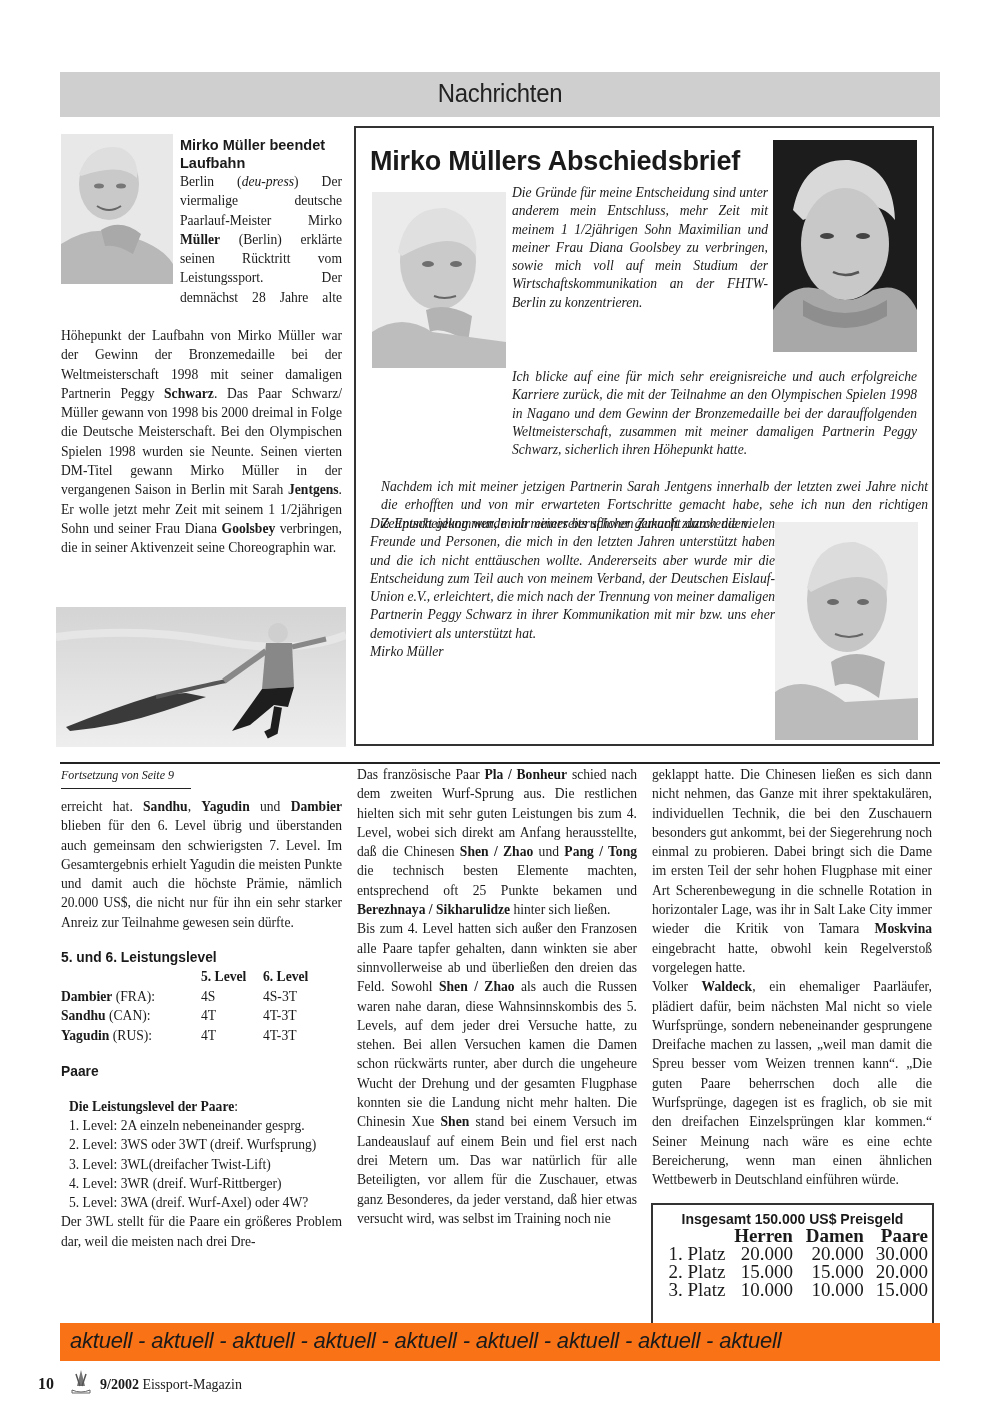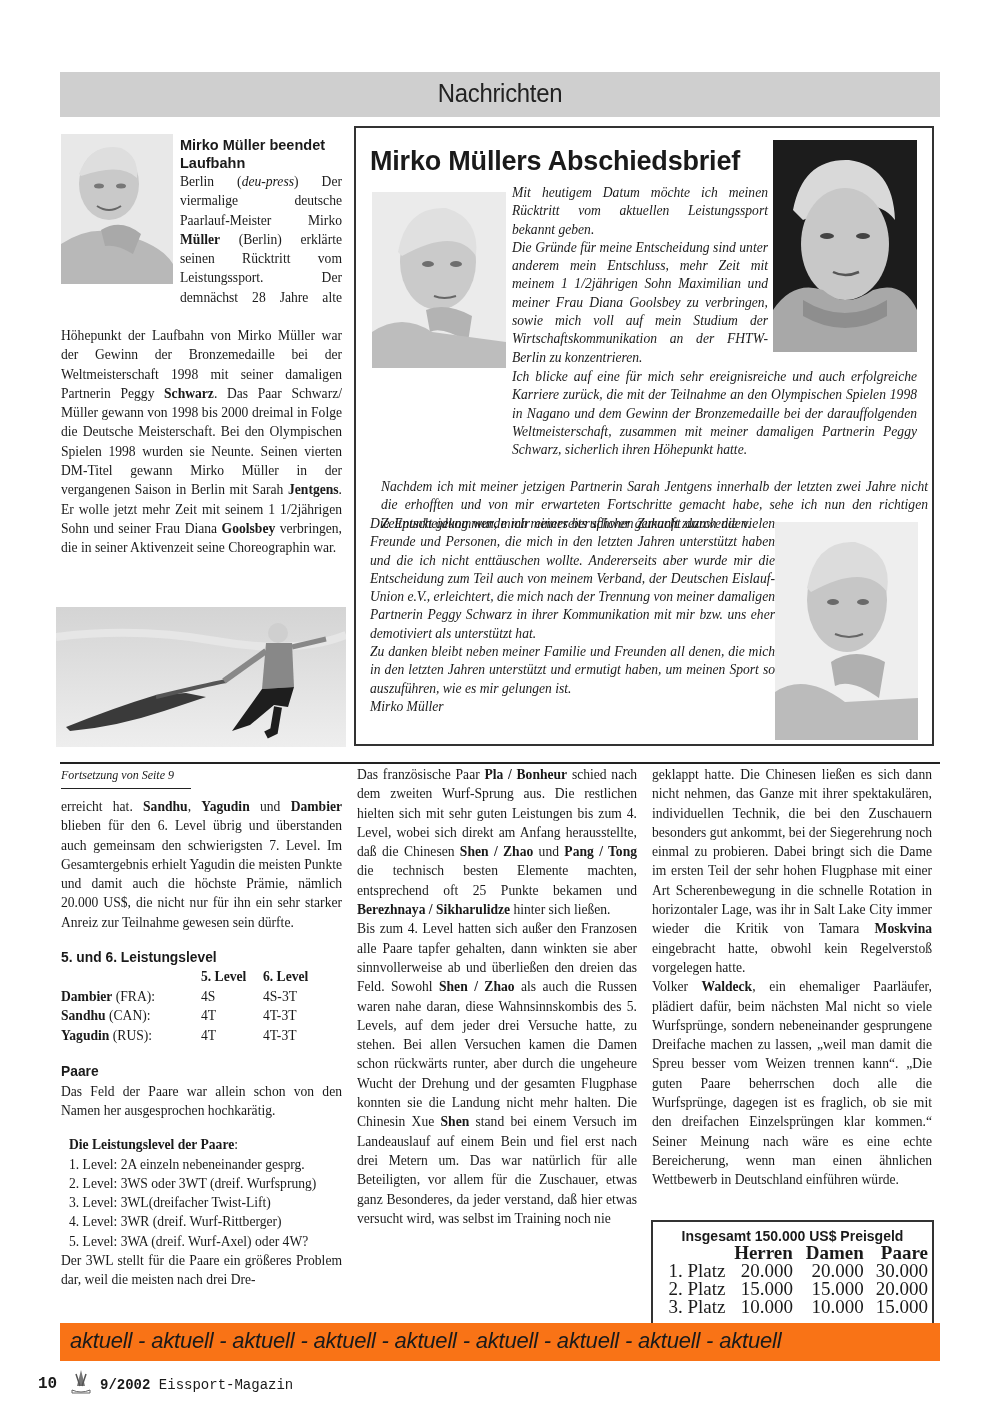--- a/index.html
+++ b/index.html
@@ -16,28 +16,28 @@
   .letter-box { left:354px; top:126px; width:580px; height:620px; border:2px solid #333; box-sizing:border-box; }
   .letter-title { font-family:"Liberation Sans", sans-serif; font-weight:bold; font-size:27px; left:14px; top:18px; letter-spacing:-0.2px; }
   .letter-text { font-style:italic; font-size:13.6px; line-height:18.3px; text-align:justify; }
   .letter-text p { margin:0; }
   .caption { font-style:italic; font-size:12px; }
   .rule { background:#222; height:2px; }
   .col { font-size:13.6px; line-height:19.3px; text-align:justify; }
   .col p { margin:0; }
   .section-h { font-family:"Liberation Sans", sans-serif; font-weight:bold; font-size:13.8px; }
   .lvl-table td { padding:0; font-size:13.6px; line-height:19.5px; }
-  .prize-box { left:651px; top:1203px; width:283px; height:140px; border:2px solid #333; box-sizing:border-box;margin-top:17px; }
+  .prize-box { left:651px; top:1203px; width:283px; height:140px; border:2px solid #333; box-sizing:border-box; }
   .prize-title { font-family:"Liberation Sans", sans-serif; font-weight:bold; font-size:14px; text-align:center; margin-top:6px; }
   .prize-table { margin-left:8px; border-collapse:collapse; }
   .prize-table td, .prize-table th { padding:0 4px 0 0; font-size:19px; line-height:18px; text-align:right; }
   .prize-table th { font-weight:bold; }
   .footer-band { left:60px; top:1323px; width:880px; height:38px; background:#f97316; }
   .footer-text { font-family:"Liberation Sans", sans-serif; font-style:italic; font-size:22px; left:10px; top:5px; white-space:nowrap; letter-spacing:-0.2px; }
-  .folio { font-family:Liberation Mono, monospace; font-size:14px; }
+  .folio { font-family:Liberation Serif, serif; font-size:14px; }
   b { font-weight:bold; }
 </style>
 </head>
 <body>
 
 <div class="abs header-band">
   <div class="abs header-title">Nachrichten</div>
 </div>
 
 <div class="abs photo" style="left:61px;top:134px;width:112px;height:150px;">
@@ -98,21 +98,20 @@
     <path d="M26 60 Q34 14 74 16 Q108 26 104 64 Q84 34 30 64Z" fill="#e0e0e0"></path>
     <ellipse cx="56" cy="72" rx="6" ry="3" fill="#6e6e6e"></ellipse>
     <ellipse cx="84" cy="72" rx="6" ry="3" fill="#6e6e6e"></ellipse>
     <path d="M62 104 Q72 108 84 104" stroke="#666" stroke-width="2" fill="none"></path>
     <path d="M54 118 Q74 110 100 124 L96 150 Q70 134 58 140Z" fill="#b3b3b3"></path>
     <path d="M0 176 L0 140 Q30 120 60 140 L134 150 L134 176Z" fill="#bdbdbd"></path>
   </svg>
 </div>
 
 <div class="abs letter-text" style="left:512px;top:184px;width:256px;">
-  <p>Mit heutigem Datum möchte ich meinen Rücktritt vom aktuellen Leistungssport bekannt geben.</p>
   <p>Die Gründe für meine Entscheidung sind unter anderem mein Entschluss, mehr Zeit mit meinem 1 1/2jährigen Sohn Maximilian und meiner Frau Diana Goolsbey zu verbringen, sowie mich voll auf mein Studium der Wirtschaftskommunikation an der FHTW-Berlin zu konzentrieren.</p>
 </div>
 
 <div class="abs photo" style="left:773px;top:140px;width:144px;height:212px;">
   <svg viewBox="0 0 144 212">
     <rect width="144" height="212" fill="#1c1c1c"></rect>
     <path d="M20 70 Q30 18 76 20 Q120 26 122 80 Q100 50 30 80Z" fill="#d9d9d9"></path>
     <ellipse cx="72" cy="104" rx="44" ry="56" fill="#c8c8c8"></ellipse>
     <ellipse cx="54" cy="96" rx="7" ry="3" fill="#444"></ellipse>
     <ellipse cx="90" cy="96" rx="7" ry="3" fill="#444"></ellipse>
@@ -125,21 +124,20 @@
 <div class="abs letter-text" style="left:512px;top:368px;width:405px;">
   <p style="text-indent:0;">Ich blicke auf eine für mich sehr ereignisreiche und auch erfolgreiche Karriere zurück, die mit der Teilnahme an den Olympischen Spielen 1998 in Nagano und dem Gewinn der Bronzemedaille bei der darauffolgenden Weltmeisterschaft, zusammen mit meiner damaligen Partnerin Peggy Schwarz, sicherlich ihren Höhepunkt hatte.</p>
 </div>
 
 <div class="abs letter-text" style="left:370px;top:478px;width:547px;margin-left:11px;">
   <p>Nachdem ich mit meiner jetzigen Partnerin Sarah Jentgens innerhalb der letzten zwei Jahre nicht die erhofften und von mir erwarteten Fortschritte gemacht habe, sehe ich nun den richtigen Zeitpunkt gekommen, mich meiner beruflichen Zukunft zuzuwenden.</p>
 </div>
 
 <div class="abs letter-text" style="left:370px;top:515px;width:405px;">
   <p>Die Entscheidung wurde mir einerseits schwer gemacht durch die vielen Freunde und Personen, die mich in den letzten Jahren unterstützt haben und die ich nicht enttäuschen wollte. Andererseits aber wurde mir die Entscheidung zum Teil auch von meinem Verband, der Deutschen Eislauf-Union e.V., erleichtert, die mich nach der Trennung von meiner damaligen Partnerin Peggy Schwarz in ihrer Kommunikation mit mir bzw. uns eher demotiviert als unterstützt hat.</p>
-  <p>Zu danken bleibt neben meiner Familie und Freunden all denen, die mich in den letzten Jahren unterstützt und ermutigt haben, um meinen Sport so auszuführen, wie es mir gelungen ist.</p>
   <p>Mirko Müller</p>
 </div>
 
 <div class="abs photo" style="left:775px;top:522px;width:143px;height:218px;">
   <svg viewBox="0 0 143 218">
     <rect width="143" height="218" fill="#eeeeee"></rect>
     <ellipse cx="72" cy="78" rx="40" ry="52" fill="#c6c6c6"></ellipse>
     <path d="M32 66 Q40 18 80 20 Q118 30 112 70 Q90 40 36 70Z" fill="#dcdcdc"></path>
     <ellipse cx="58" cy="80" rx="6" ry="3" fill="#6a6a6a"></ellipse>
     <ellipse cx="88" cy="80" rx="6" ry="3" fill="#6a6a6a"></ellipse>
@@ -176,21 +174,20 @@
     </tr>
     <tr>
       <td><b>Yagudin</b> <span>(RUS):</span></td>
       <td>4T</td>
       <td>4T-3T</td>
     </tr>
   </tbody>
     </table>
 
   <div class="section-h" style="margin-top:17px;">Paare</div>
-  <p>Das Feld der Paare war allein schon von den Namen her ausgesprochen hochkarätig.</p>
 
   <div style="margin-top:15px;padding-left:8px;text-align:left;">
     <div><b>Die Leistungslevel der Paare</b>:</div>
     <div>1. Level: 2A einzeln nebeneinander gesprg.</div>
     <div>2. Level: 3WS oder 3WT (dreif. Wurfsprung)</div>
     <div>3. Level: 3WL(dreifacher Twist-Lift)</div>
     <div>4. Level: 3WR (dreif. Wurf-Rittberger)</div>
     <div>5. Level: 3WA (dreif. Wurf-Axel) oder 4W?</div>
   </div>
   <p>Der 3WL stellt für die Paare ein größeres Problem dar, weil die meisten nach drei Dre-</p>

